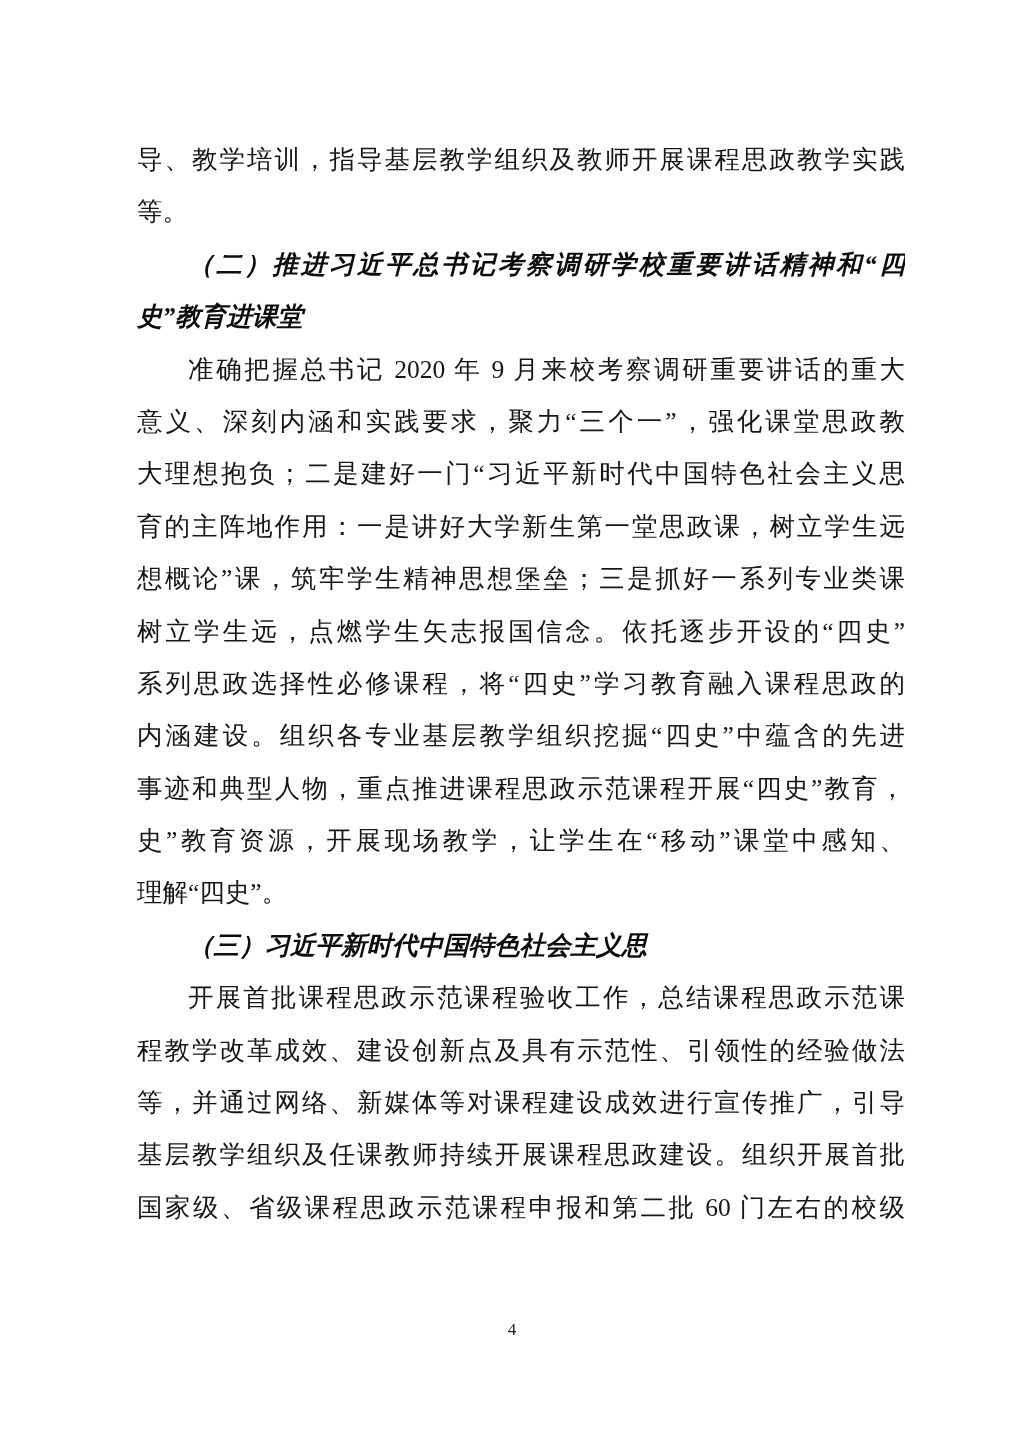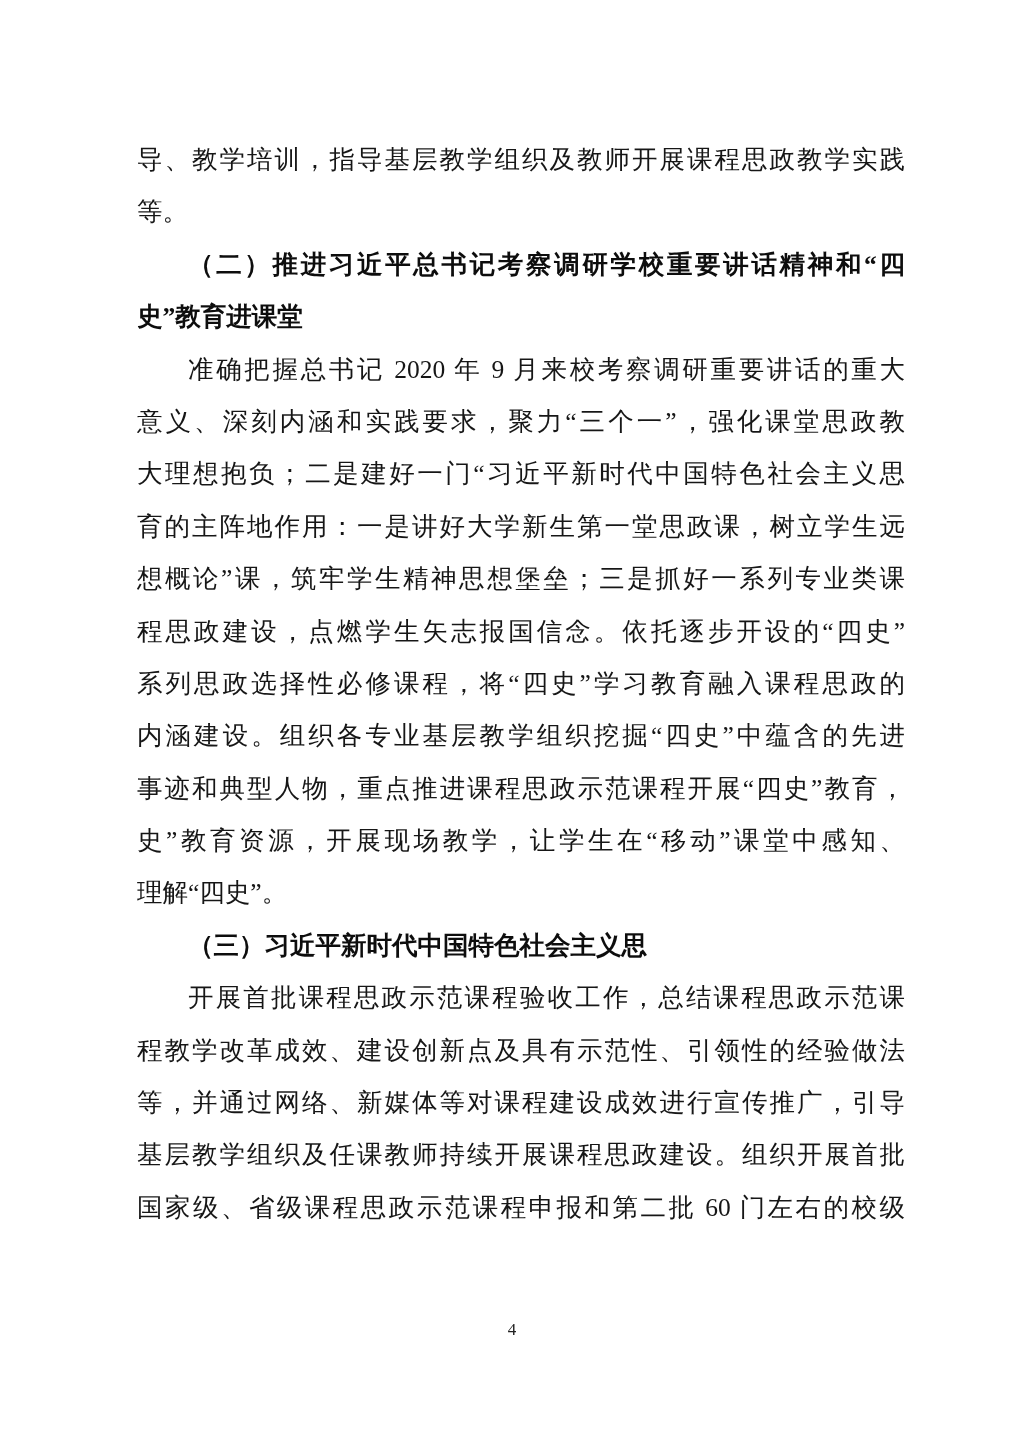--- a/index.html
+++ b/index.html
@@ -40,20 +40,21 @@
   .line.left {
     text-align: left;
     text-align-last: left;
   }
   .line.indent {
     text-indent: 2em;
   }
   .block.heading .line {
     font-weight: bold;
     color: #0d0d0d;
+    font-style: italic;
   }
   .page-number {
     position: absolute;
     top: 1318px;
     left: 0;
     width: 100%;
     text-align: center;
     font-size: 17px;
     line-height: 24px;
     color: #222222;
@@ -72,21 +73,21 @@
       <div class="block heading">
         <div class="line indent">（二）推进习近平总书记考察调研学校重要讲话精神和“四</div>
         <div class="line left">史”教育进课堂</div>
       </div>
       <div class="block">
         <div class="line indent">准确把握总书记 2020 年 9 月来校考察调研重要讲话的重大</div>
         <div class="line">意义、深刻内涵和实践要求，聚力“三个一”，强化课堂思政教</div>
         <div class="line">大理想抱负；二是建好一门“习近平新时代中国特色社会主义思</div>
         <div class="line">育的主阵地作用：一是讲好大学新生第一堂思政课，树立学生远</div>
         <div class="line">想概论”课，筑牢学生精神思想堡垒；三是抓好一系列专业类课</div>
-        <div class="line">程思政建设，点燃学生矢志报国信念。依托逐步开设的“四史”</div>
+        <div class="line">树立学生远，点燃学生矢志报国信念。依托逐步开设的“四史”</div>
         <div class="line">系列思政选择性必修课程，将“四史”学习教育融入课程思政的</div>
         <div class="line">内涵建设。组织各专业基层教学组织挖掘“四史”中蕴含的先进</div>
         <div class="line">事迹和典型人物，重点推进课程思政示范课程开展“四史”教育，</div>
         <div class="line">史”教育资源，开展现场教学，让学生在“移动”课堂中感知、</div>
         <div class="line left">理解“四史”。</div>
       </div>
       <div class="block heading">
         <div class="line left indent">（三）习近平新时代中国特色社会主义思</div>
       </div>
       <div class="block">

